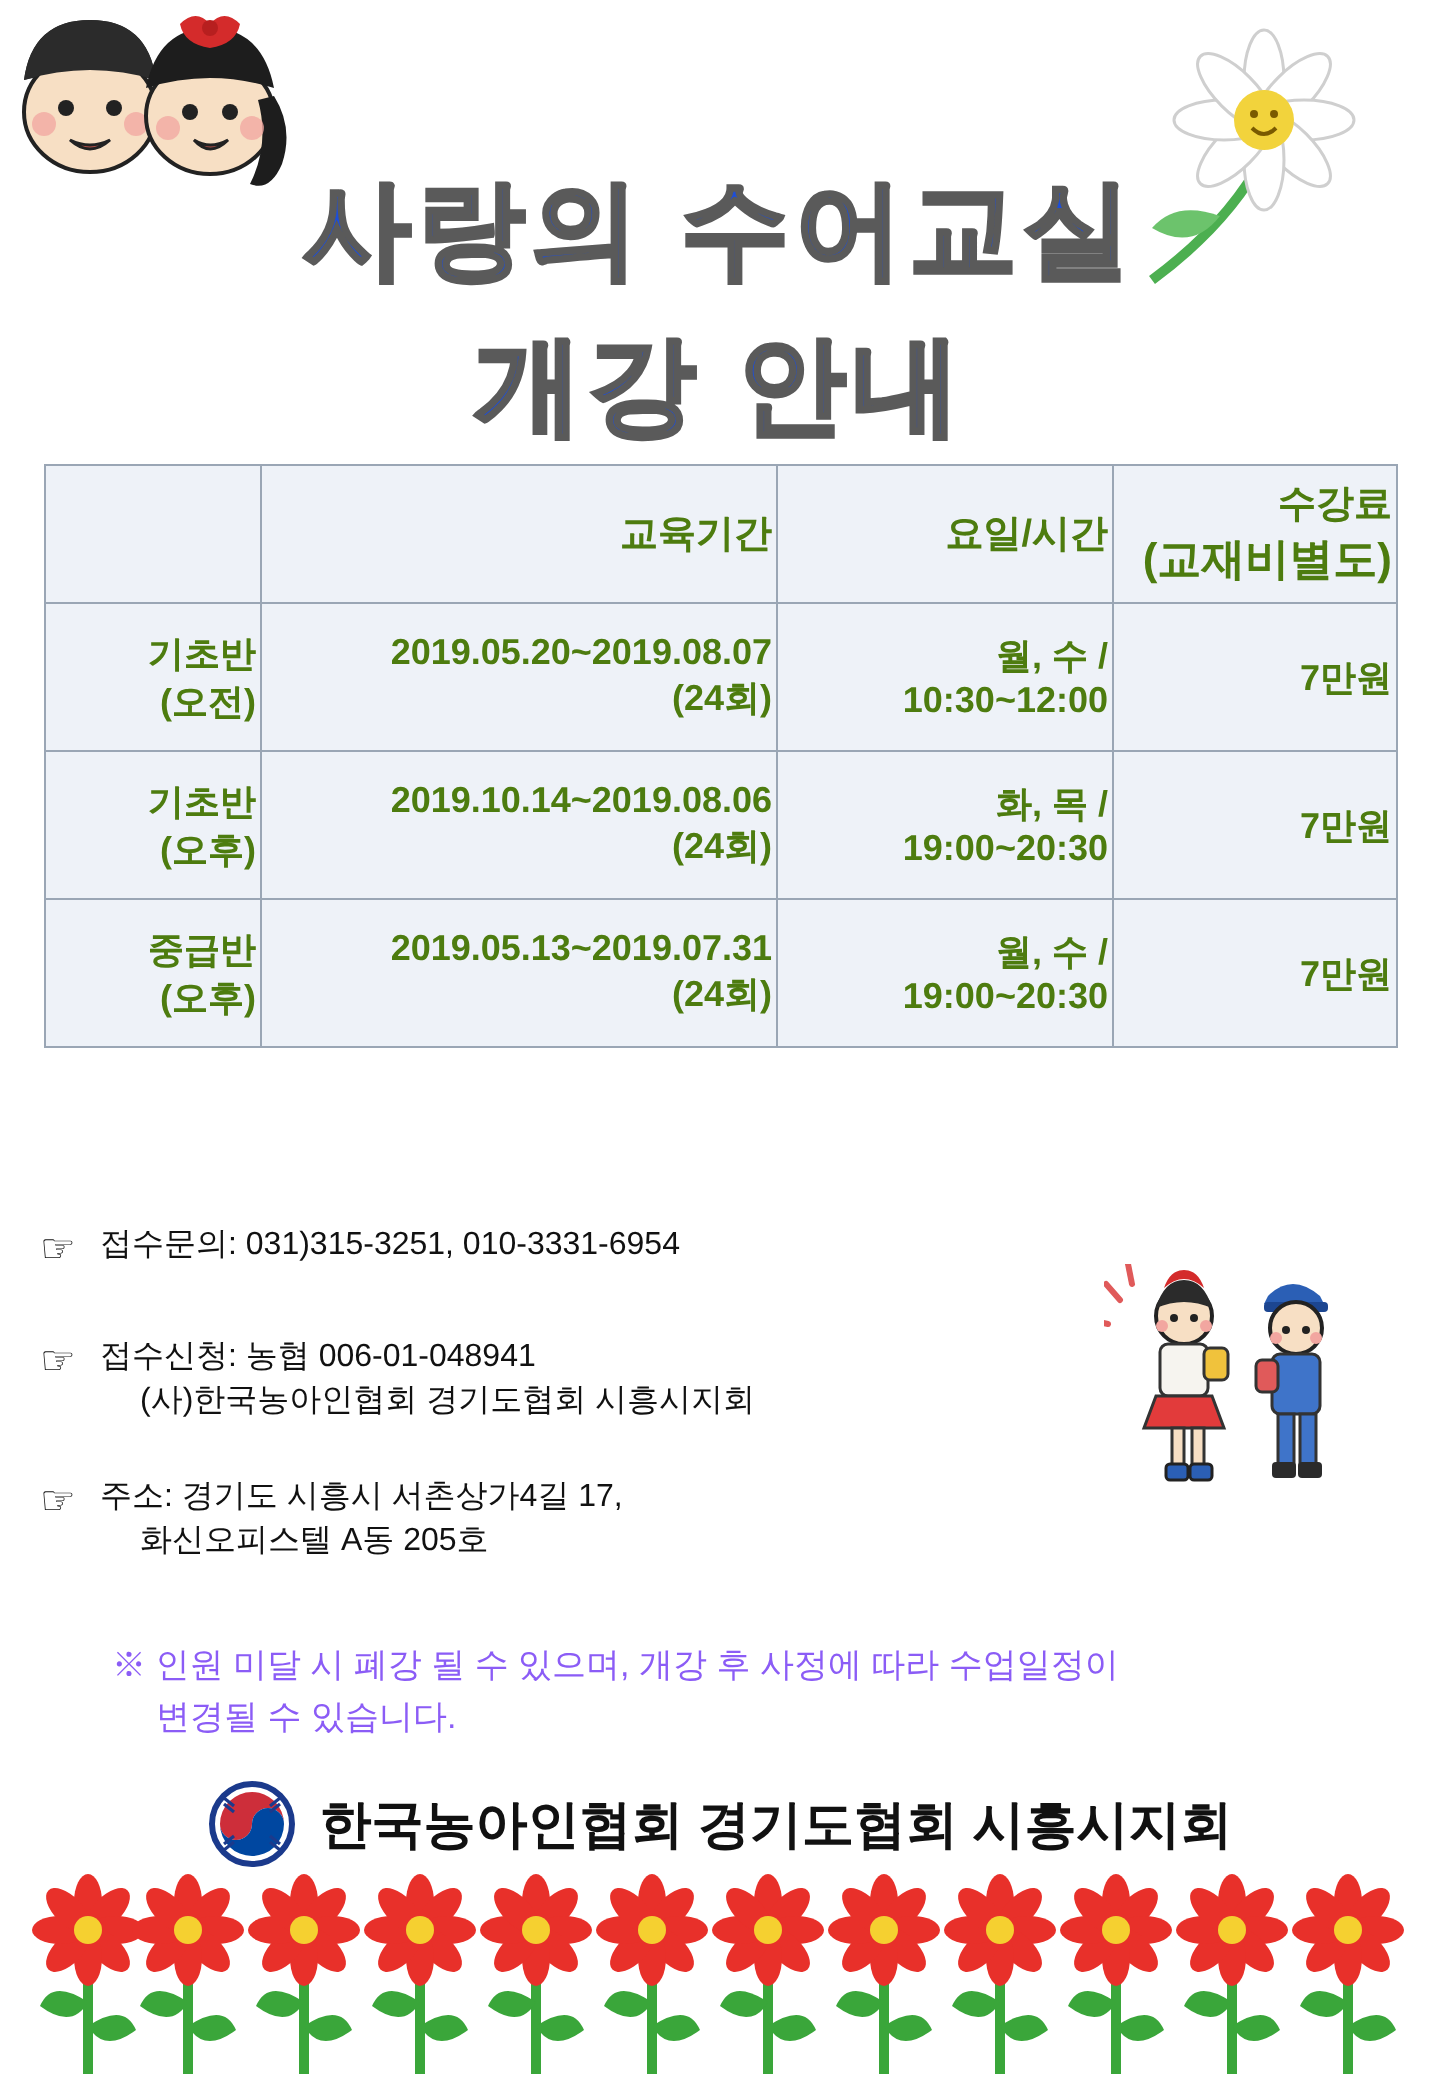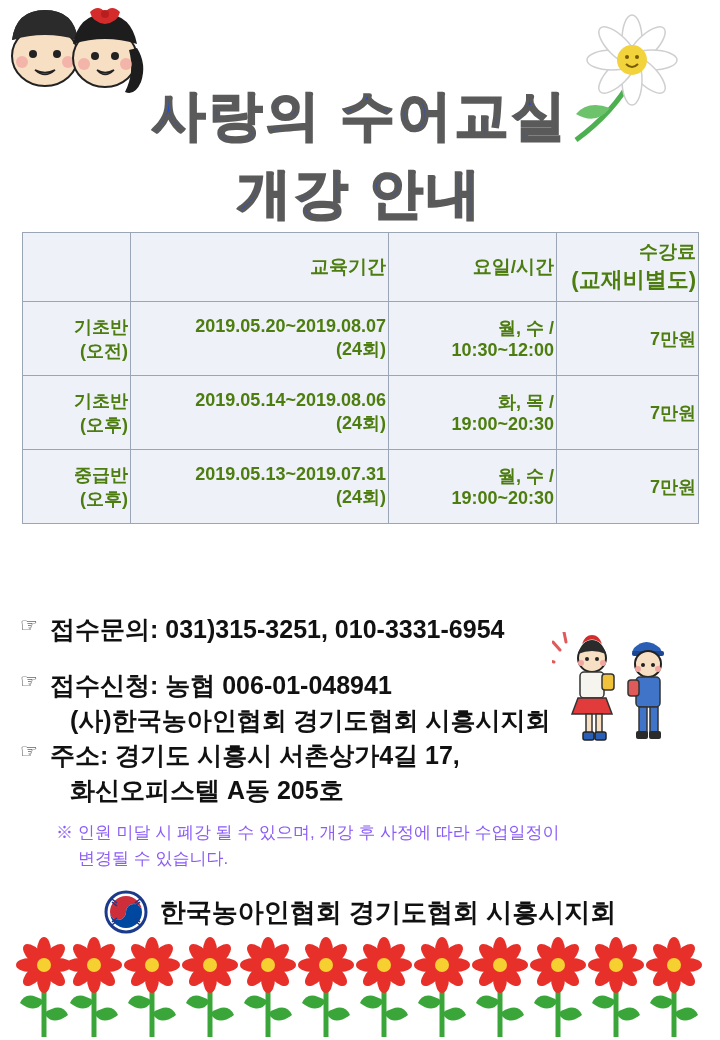--- a/index.html
+++ b/index.html
@@ -82,21 +82,21 @@
 
   
   .info {
     position: absolute;
     left: 20px;
     width: 560px;
     color: #111;
   }
   .info-row { display: flex; align-items: flex-start; margin-bottom: 6px; }
   .hand { width: 30px; flex: 0 0 30px; font-size: 20px; line-height: 1.35; color:#111; }
-  .info-text { font-size: 25px; font-weight: bold; line-height: 1.38; }
+  .info-text { font-size: 16px; font-weight: normal; line-height: 1.38; }
   .info-text .indent { display:block; padding-left: 20px; }
 
   #info1 { top: 612px; }
   #info2 { top: 668px; }
   #info3 { top: 738px; }
 
   .note {
     position: absolute;
     left: 56px; top: 820px;
     width: 600px;
@@ -214,21 +214,21 @@
             <span>10:30~12:00</span>
           </td>
           <td>7만원</td>
         </tr>
         <tr>
           <td class="two-line">
             <span>기초반</span>
             <span>(오후)</span>
           </td>
           <td class="two-line">
-            <span>2019.05.14~2019.08.06</span>
+            <span>2019.10.14~2019.08.06</span>
             <span>(24회)</span>
           </td>
           <td class="two-line">
             <span>화, 목 /</span>
             <span>19:00~20:30</span>
           </td>
           <td>7만원</td>
         </tr>
         <tr>
           <td class="two-line">

